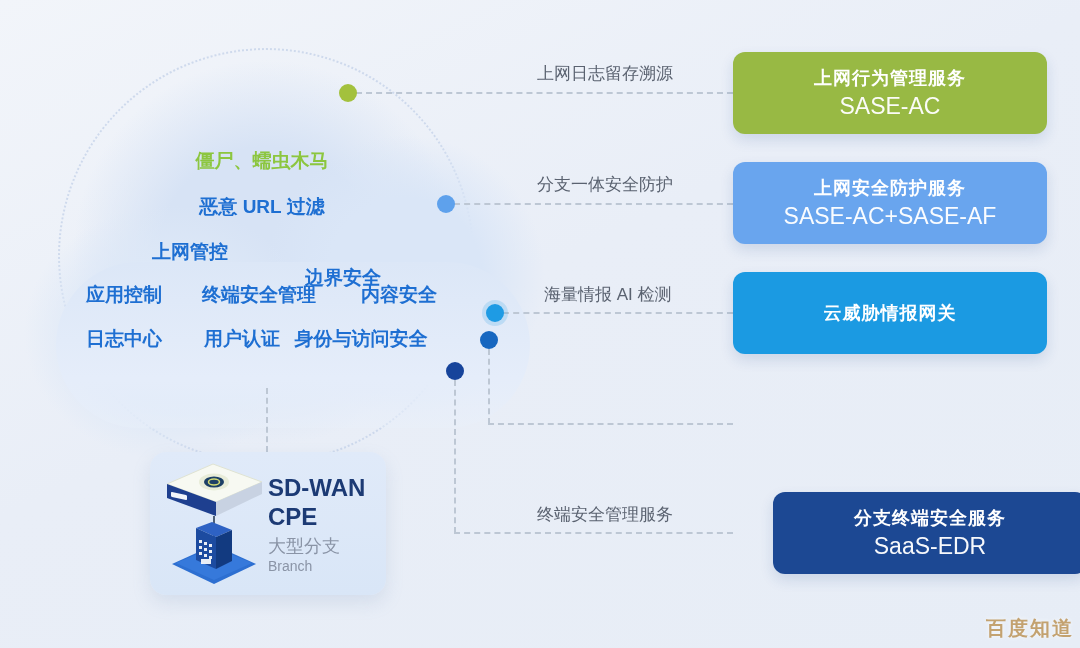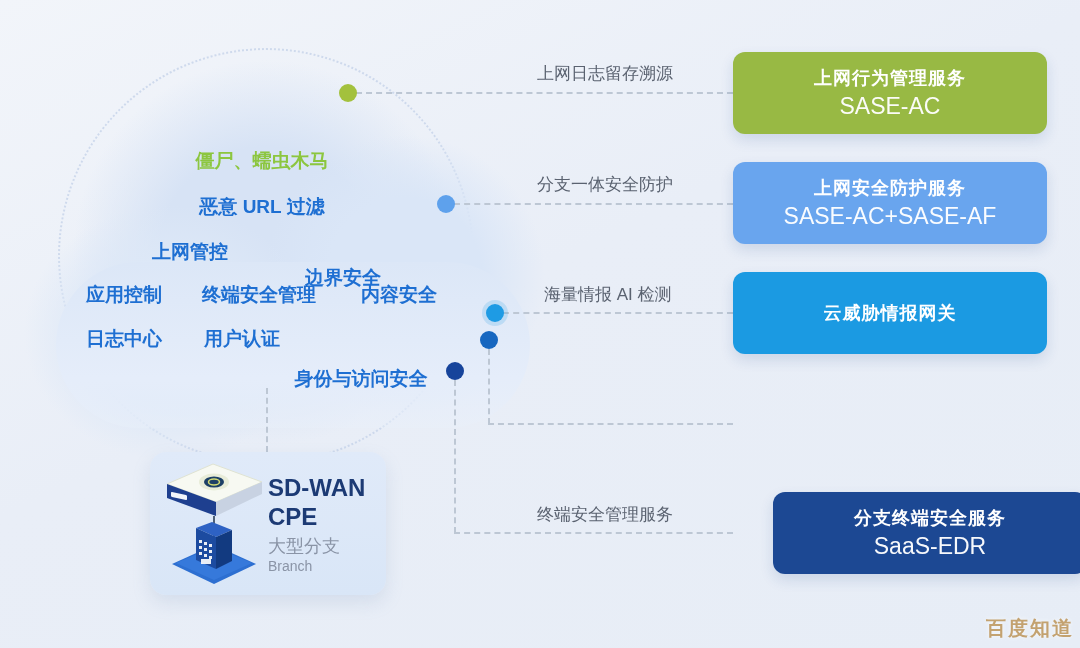--- a/index.html
+++ b/index.html
@@ -36,21 +36,21 @@
   .cloud-label.green{color:#8cc63f;}
   .cl1{left:262px;top:161px;}
   .cl2{left:262px;top:207px;}
   .cl3{left:190px;top:252px;}
   .cl4{left:343px;top:252px;margin-top:26px;}
   .cl5{left:124px;top:295px;}
   .cl6{left:259px;top:295px;}
   .cl7{left:399px;top:295px;}
   .cl8{left:124px;top:339px;}
   .cl9{left:232px;top:339px;margin-left:10px;}
-  .cl10{left:361px;top:339px;margin-top:40px;}
+  .cl10{left:361px;top:339px;}
   
   .dash-h{position:absolute;height:0;border-top:2px dashed #bdc7d4;}
   .dash-v{position:absolute;width:0;border-left:2px dashed #bdc7d4;}
   .h1{left:356px;top:92px;width:377px;}
   .h2{left:454px;top:203px;width:279px;}
   .h3{left:503px;top:312px;width:230px;}
   .v4{left:488px;top:349px;height:75px;}
   .h4{left:488px;top:423px;width:245px;}
   .v5{left:454px;top:380px;height:153px;}
   .h5{left:454px;top:532px;width:279px;}

